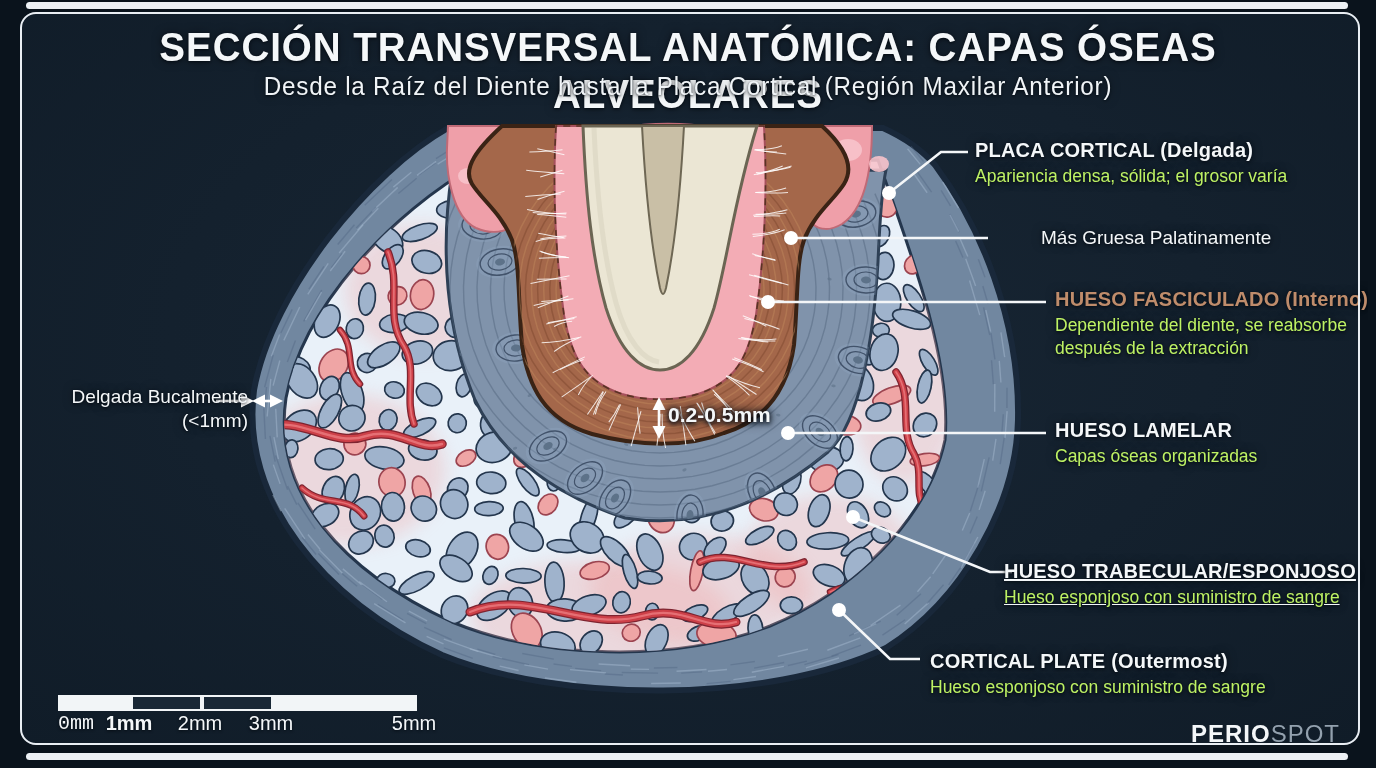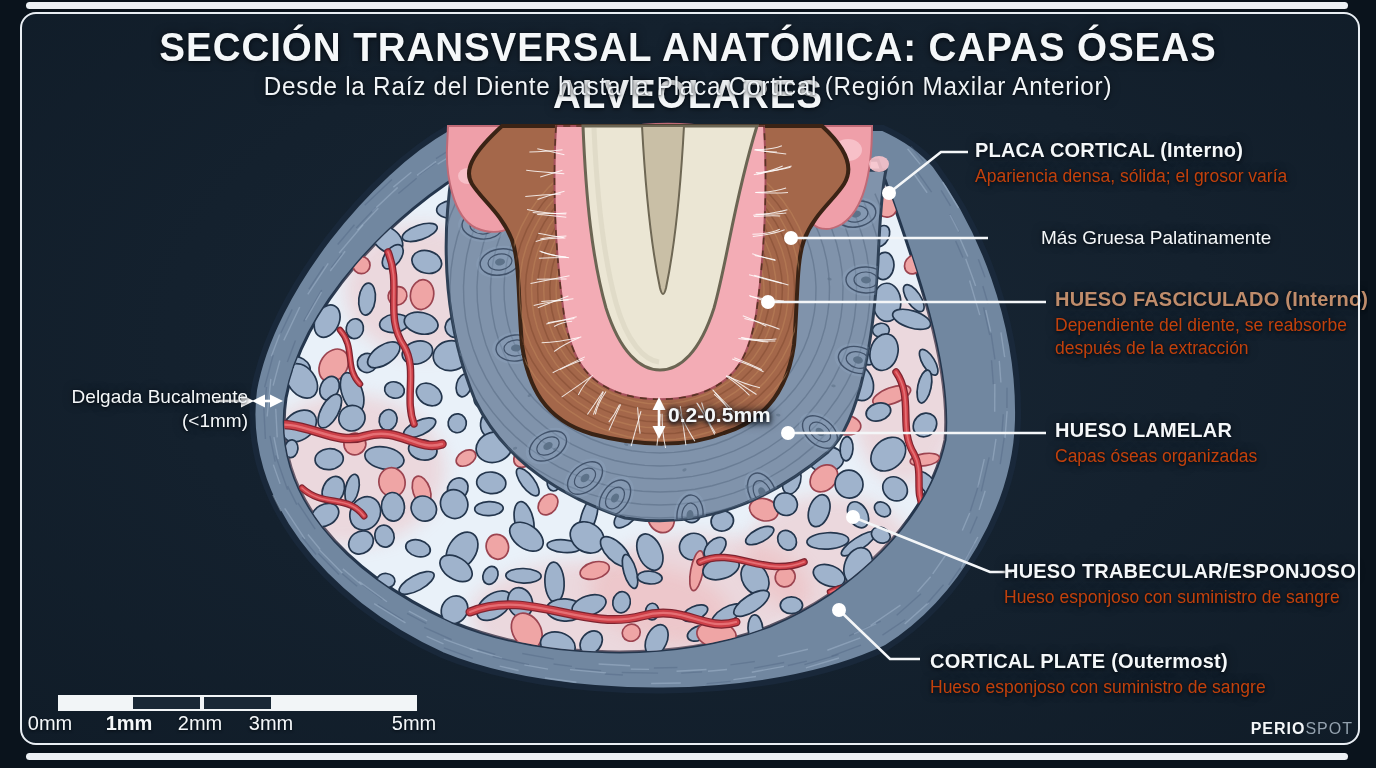--- a/index.html
+++ b/index.html
@@ -11,33 +11,33 @@
     border-radius:16px;pointer-events:none;}
   .frame-bar{position:absolute;left:26px;width:1322px;height:7px;background:#edf1f5;border-radius:4px;}
   .bar-top{top:2px;} .bar-bottom{top:753px;}
   #illus{position:absolute;left:0;top:0;}
   .txt{position:absolute;text-shadow:0 1px 3px rgba(4,9,15,.85),0 0 10px rgba(4,9,15,.5);}
   .title{left:0;top:24px;width:1376px;text-align:center;font-size:41px;font-weight:700;
          letter-spacing:1px;transform:scaleX(.94);}
   .subtitle{left:0;top:72px;width:1376px;text-align:center;font-size:25px;font-weight:400;
          letter-spacing:.8px;transform:scaleX(.97);color:#f0f4f7;}
   .lab-h{font-size:20px;font-weight:700;letter-spacing:.2px;white-space:nowrap;}
-  .lab-s{font-size:17.5px;font-weight:400;color:#c2410c;margin-top:3px;line-height:23px;}
+  .lab-s{font-size:17.5px;font-weight:400;color:#bef264;margin-top:3px;line-height:23px;}
   .nowrap{white-space:nowrap;}
   .tan{color:#bf8c6b;text-align:right;}
   .delgada{left:20px;top:385px;width:192px;text-align:right;font-size:19px;line-height:24px;padding-left:36px;}
   .measure{left:668px;top:403px;font-size:21px;font-weight:700;
     text-shadow:0 0 6px rgba(8,14,22,.95),0 0 12px rgba(8,14,22,.9),0 2px 4px rgba(8,14,22,.9);}
   .scalebar{position:absolute;left:58px;top:695px;width:355px;height:12px;display:flex;
     border:2px solid #f2f5f7;box-sizing:content-box;background:#f2f5f7;}
   .seg{height:100%;}
   .seg-w{background:#f2f5f7;} .seg-d{background:#1a2836;border-left:2px solid #f2f5f7;border-right:2px solid #f2f5f7;box-sizing:border-box;}
   .tick{position:absolute;top:712px;font-size:20px;transform:translateX(-50%);white-space:nowrap;
     text-shadow:0 1px 3px rgba(4,9,15,.85);}
-  .brand{position:absolute;right:15px;top:720px;font-size:16px;letter-spacing:1px;}
+  .brand{position:absolute;right:28px;top:720px;font-size:24px;letter-spacing:1px;}
   .brand b{font-weight:700;color:#f4f7f9;} .brand span{font-weight:400;color:#93a1ae;}
 </style>
 </head>
 <body>
 
 <div class="stage">
   <div class="frame-fill"></div>
   <div class="frame-bar bar-top"></div>
   <div class="frame-bar bar-bottom"></div>
 
@@ -773,37 +773,37 @@
         <polygon points="659,397 652.5,410 665.5,410" stroke="none"></polygon>
         <polygon points="659,439 652.5,426 665.5,426" stroke="none"></polygon>
       </g>
     </g>
   </svg>
 
   <div class="txt title">SECCIÓN TRANSVERSAL ANATÓMICA: CAPAS ÓSEAS ALVEOLARES</div>
   <div class="txt subtitle">Desde la Raíz del Diente hasta la Placa Cortical (Región Maxilar Anterior)</div>
 
   <div class="txt" style="left:975px;top:139px;">
-    <div class="lab-h">PLACA CORTICAL (Interno)</div>
+    <div class="lab-h">PLACA CORTICAL (Delgada)</div>
     <div class="lab-s nowrap">Apariencia densa, sólida; el grosor varía</div>
   </div>
 
   <div class="txt" style="left:997px;top:227px;font-size:19px;margin-left:44px;">Más Gruesa Palatinamente</div>
 
   <div class="txt" style="left:1055px;top:288px;">
     <div class="lab-h tan">HUESO FASCICULADO (Interno)</div>
     <div class="lab-s" style="width:305px;">Dependiente del diente, se reabsorbe después de la extracción</div>
   </div>
 
   <div class="txt" style="left:1055px;top:419px;">
     <div class="lab-h">HUESO LAMELAR</div>
     <div class="lab-s nowrap">Capas óseas organizadas</div>
   </div>
 
-  <div class="txt" style="left:1004px;top:560px;">
+  <div class="txt" style="left:1004px;top:560px;text-decoration:underline;">
     <div class="lab-h">HUESO TRABECULAR/ESPONJOSO</div>
     <div class="lab-s nowrap">Hueso esponjoso con suministro de sangre</div>
   </div>
 
   <div class="txt" style="left:930px;top:650px;">
     <div class="lab-h">CORTICAL PLATE (Outermost)</div>
     <div class="lab-s nowrap">Hueso esponjoso con suministro de sangre</div>
   </div>
 
   <div class="txt delgada">
@@ -812,21 +812,21 @@
   </div>
 
   <div class="txt measure">0.2-0.5mm</div>
 
   <div class="scalebar">
     <div class="seg seg-w" style="width:71px;"></div>
     <div class="seg seg-d" style="width:71px;"></div>
     <div class="seg seg-d" style="width:71px;"></div>
     <div class="seg seg-w" style="width:142px;"></div>
   </div>
-  <div class="tick" style="left:50px;">0mm</div>
+  <div class="tick" style="left:76px;font-family:Liberation Mono, monospace;">0mm</div>
   <div class="tick" style="left:129px;font-weight:bold;">1mm</div>
   <div class="tick" style="left:200px;text-align:center;">2mm</div>
   <div class="tick" style="left:271px;">3mm</div>
   <div class="tick" style="left:414px;">5mm</div>
 
   <div class="brand"><b>PERIO</b><span>SPOT</span></div>
 
   <div class="frame-border"></div>
 </div>
 

